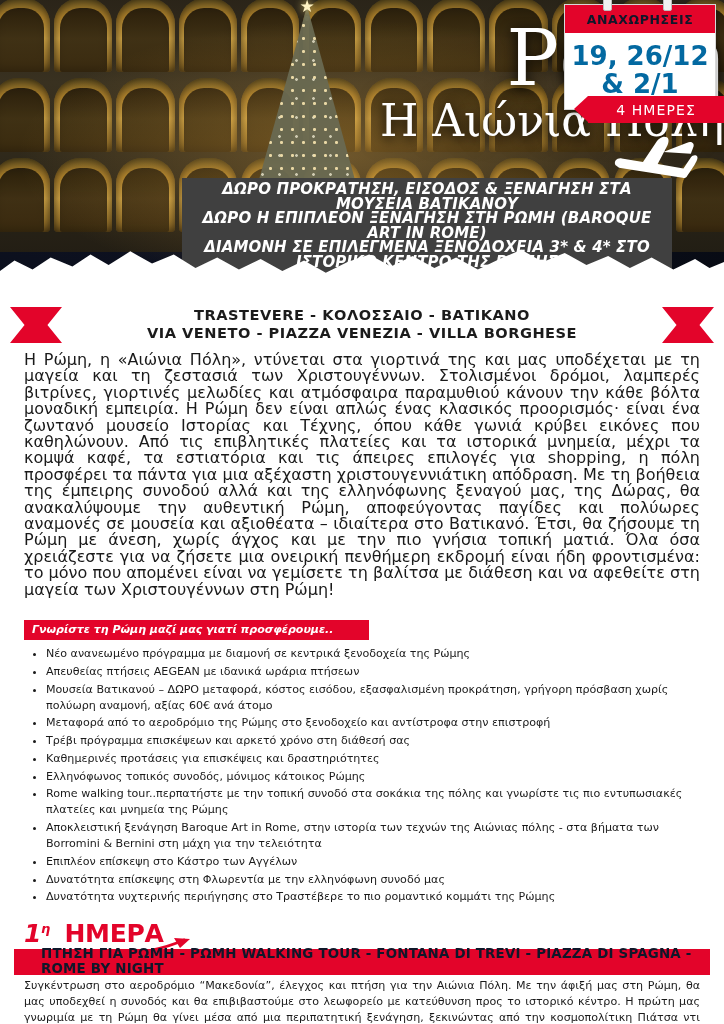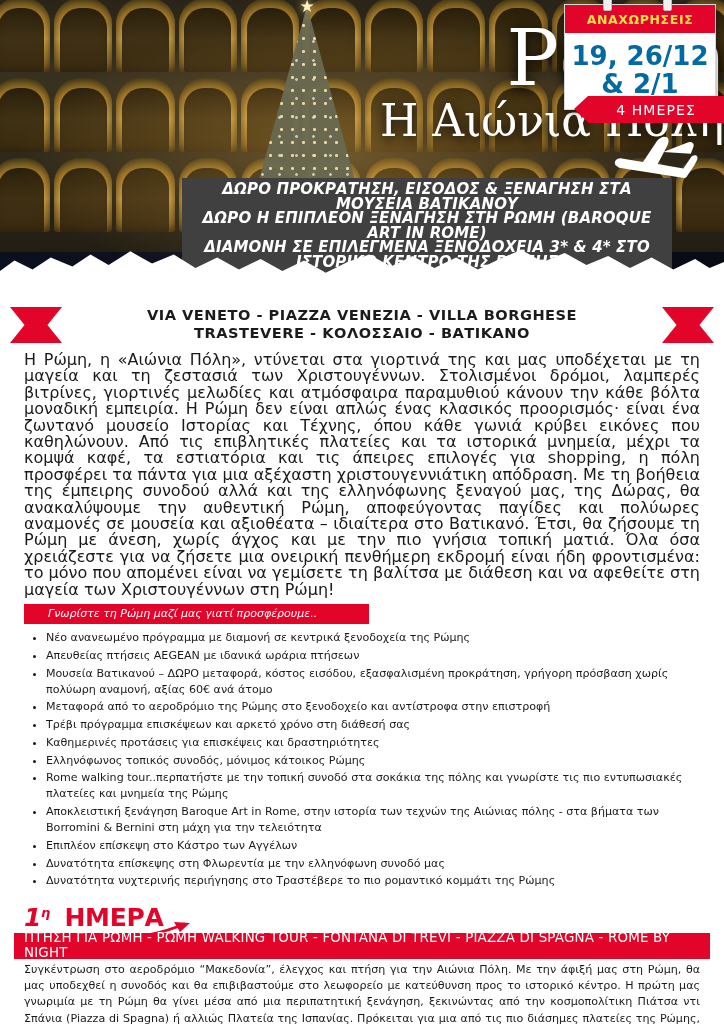--- a/index.html
+++ b/index.html
@@ -117,21 +117,21 @@
   }
   .dep .clips{
     position:absolute;left:0;right:0;top:-5px;height:10px;
   }
   .dep .clip{
     position:absolute;top:-4px;width:7px;height:13px;background:#f0f0f0;
     border:1px solid #bdbdbd;border-radius:2px;
   }
   .dep .clip.a{left:38px;} .dep .clip.b{left:98px;}
   .dep-head{
-    background:#e3042a;color:#fde047;font-weight:bold;font-size:12.5px;
+    background:#e3042a;color:#0f172a;font-weight:bold;font-size:12.5px;
     letter-spacing:.6px;padding:7px 0 6px;
   }
   .dep-body{
     color:#0369a1;font-weight:bold;font-size:26px;line-height:28px;
     padding:9px 0 11px;
   }
   
   .days{
     position:absolute;right:0;top:96px;width:136px;height:27px;
     background:#e3042a;color:#fff;font-weight:normal;font-size:14px;
@@ -169,42 +169,42 @@
   }
 
   
   .body{padding:0 24px;box-sizing:border-box;width:724px;}
   .intro p{
     margin:0 0 2px;
     font-size:16px;line-height:16.4px;text-align:justify;color:#1a1a1a;
   }
   .sechead{
     display:inline-block;background:#e3042a;color:#ffffff;
-    font-style:italic;font-size:11px;font-weight:400;
-    padding:3px 10px 4px 24px;margin:4px 0 6px;
+    font-style:italic;font-size:11px;font-weight:700;
+    padding:3px 10px 4px 8px;margin:20px 0 6px;
     min-width:345px;box-sizing:border-box;
   }
   ul.perks{margin:0;padding-left:22px;}
   ul.perks li{
     font-size:11.1px;line-height:16.2px;margin-bottom:1.5px;color:#1a1a1a;
   }
 
   
   .daywrap{position:relative;margin-top:10px;height:62px;}
   .daynum{
     position:absolute;left:24px;top:0;color:#e3042a;font-weight:bold;
     font-size:25px;line-height:25px;font-style:italic;letter-spacing:-.3px;
   }
   .daynum sup{font-size:13px;}
   .swoosh{position:absolute;left:24px;top:20px;width:170px;height:22px;}
   .daybar{
     position:absolute;left:14px;right:14px;top:33px;height:24px;
-    background:#e3042a;color:#ffffff;display:flex;align-items:center;
-    padding-left:10px;box-sizing:border-box;
-    font-weight:normal;font-size:13.4px;letter-spacing:.2px;
+    background:#e3042a;color:#0f172a;display:flex;align-items:center;
+    padding-left:27px;box-sizing:border-box;
+    font-weight:bold;font-size:13.4px;letter-spacing:.2px;
   }
   .dayrule{position:absolute;left:14px;right:14px;top:57px;height:2px;background:#e3042a;}
 
   .daytext p{
     margin:0;
     font-size:11.1px;line-height:16.3px;text-align:justify;color:#1a1a1a;
   }
 </style>
 </head>
 <body>
@@ -292,22 +292,22 @@
 ΔΩΡΟ Η ΕΠΙΠΛΕΟΝ ΞΕΝΑΓΗΣΗ ΣΤΗ ΡΩΜΗ (BAROQUE ART IN ROME)
 ΔΙΑΜΟΝΗ ΣΕ ΕΠΙΛΕΓΜΕΝΑ ΞΕΝΟΔΟΧΕΙΑ 3* &amp; 4* ΣΤΟ ΙΣΤΟΡΙΚΟ ΚΕΝΤΡΟ ΤΗΣ ΡΩΜΗΣ</div>
 
   <div class="tear"></div>
 </div>
 
 <div class="destwrap">
   <div class="chev left"></div>
   <div class="chev right"></div>
   <div class="dest">
+    <div>TRASTEVERE - ΚΟΛΟΣΣΑΙΟ - ΒΑΤΙΚΑΝΟ</div>
     <div>VIA VENETO - PIAZZA VENEZIA -  VILLA BORGHESE</div>
-    <div>TRASTEVERE - ΚΟΛΟΣΣΑΙΟ - ΒΑΤΙΚΑΝΟ</div>
   </div>
 </div>
 
 <div class="body">
 
   <div class="intro">
     <p>Η Ρώμη, η «Αιώνια Πόλη», ντύνεται στα γιορτινά της και μας υποδέχεται με τη μαγεία και τη ζεστασιά των Χριστουγέννων. Στολισμένοι δρόμοι, λαμπερές βιτρίνες, γιορτινές μελωδίες και ατμόσφαιρα παραμυθιού κάνουν την κάθε βόλτα μοναδική εμπειρία. Η Ρώμη δεν είναι απλώς ένας κλασικός προορισμός· είναι ένα ζωντανό μουσείο Ιστορίας και Τέχνης, όπου κάθε γωνιά κρύβει εικόνες που καθηλώνουν. Από τις επιβλητικές πλατείες και τα ιστορικά μνημεία, μέχρι τα κομψά καφέ, τα εστιατόρια και τις άπειρες επιλογές για shopping, η πόλη προσφέρει τα πάντα για μια αξέχαστη χριστουγεννιάτικη απόδραση. Με τη βοήθεια της έμπειρης συνοδού αλλά και της ελληνόφωνης ξεναγού μας, της Δώρας, θα ανακαλύψουμε την αυθεντική Ρώμη, αποφεύγοντας παγίδες και πολύωρες αναμονές σε μουσεία και αξιοθέατα – ιδιαίτερα στο Βατικανό. Έτσι, θα ζήσουμε τη Ρώμη με άνεση, χωρίς άγχος και με την πιο γνήσια τοπική ματιά. Όλα όσα χρειάζεστε για να ζήσετε μια ονειρική πενθήμερη εκδρομή είναι ήδη φροντισμένα: το μόνο που απομένει είναι να γεμίσετε τη βαλίτσα με διάθεση και να αφεθείτε στη μαγεία των Χριστουγέννων στη Ρώμη!</p>
   </div>
 
   <div class="sechead">Γνωρίστε τη Ρώμη μαζί μας γιατί προσφέρουμε..</div>

